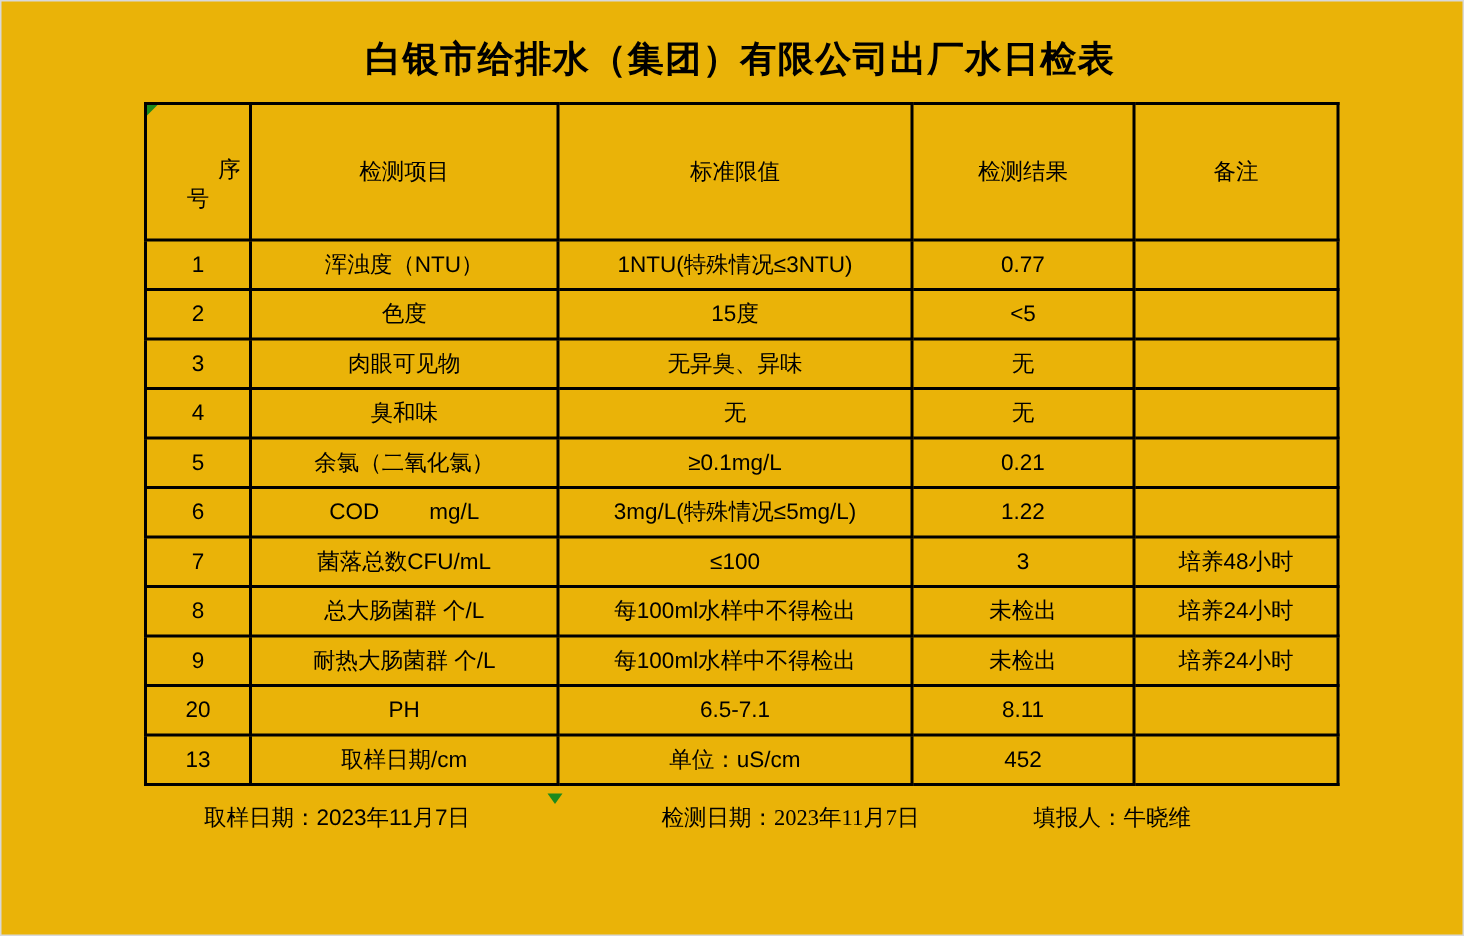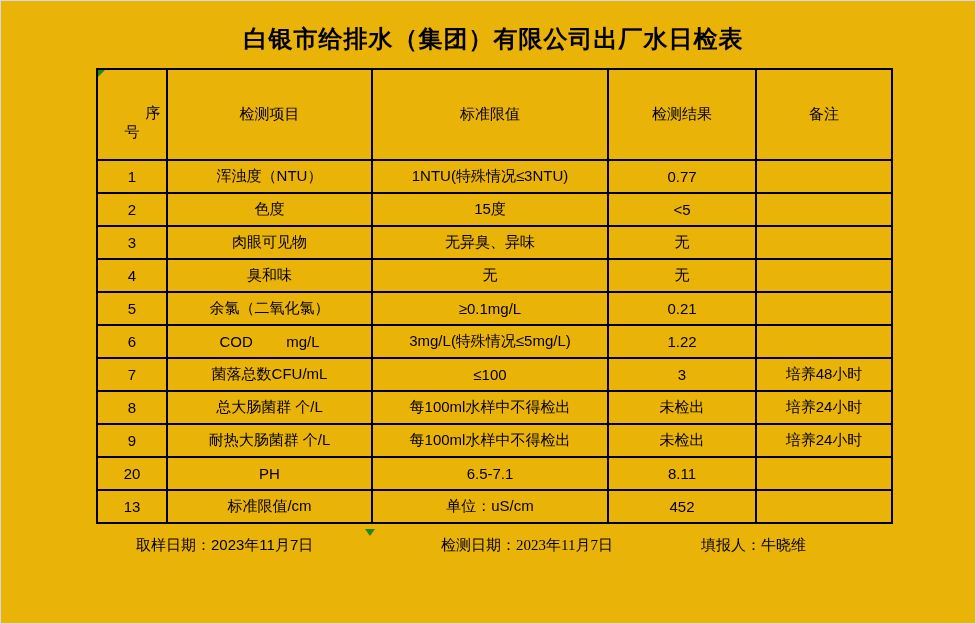--- a/index.html
+++ b/index.html
@@ -64,21 +64,21 @@
     width: 0;
     height: 0;
     border-left: 5px solid transparent;
     border-right: 5px solid transparent;
     border-top: 7px solid #1d8a1d;
   }
   .footer { position: absolute; top: 535px; left: 0; width: 976px; height: 22px; font-size: 15px; }
   .footer .f-item { position: absolute; white-space: nowrap; }
   .f-sampling { left: 135px; }
   .f-testdate { left: 440px; font-family: Liberation Serif, serif; }
-  .f-reporter { left: 688px; margin-left: 12px; }
+  .f-reporter { left: 688px; }
 </style>
 </head>
 <body>
 
 <div class="page">
 
   <div class="title">白银市给排水（集团）有限公司出厂水日检表</div>
 
   <table class="report">
     <colgroup>
@@ -166,21 +166,21 @@
     </tr>
         <tr>
       <td>20</td>
       <td>PH</td>
       <td>6.5-7.1</td>
       <td>8.11</td>
       <td></td>
     </tr>
         <tr>
       <td>13</td>
-      <td>标准限值/cm</td>
+      <td>取样日期/cm</td>
       <td>单位：uS/cm</td>
       <td>452</td>
       <td></td>
     </tr>
       </tbody>
   </table>
 
   <div class="green-marker-below"></div>
 
   <div class="footer">

